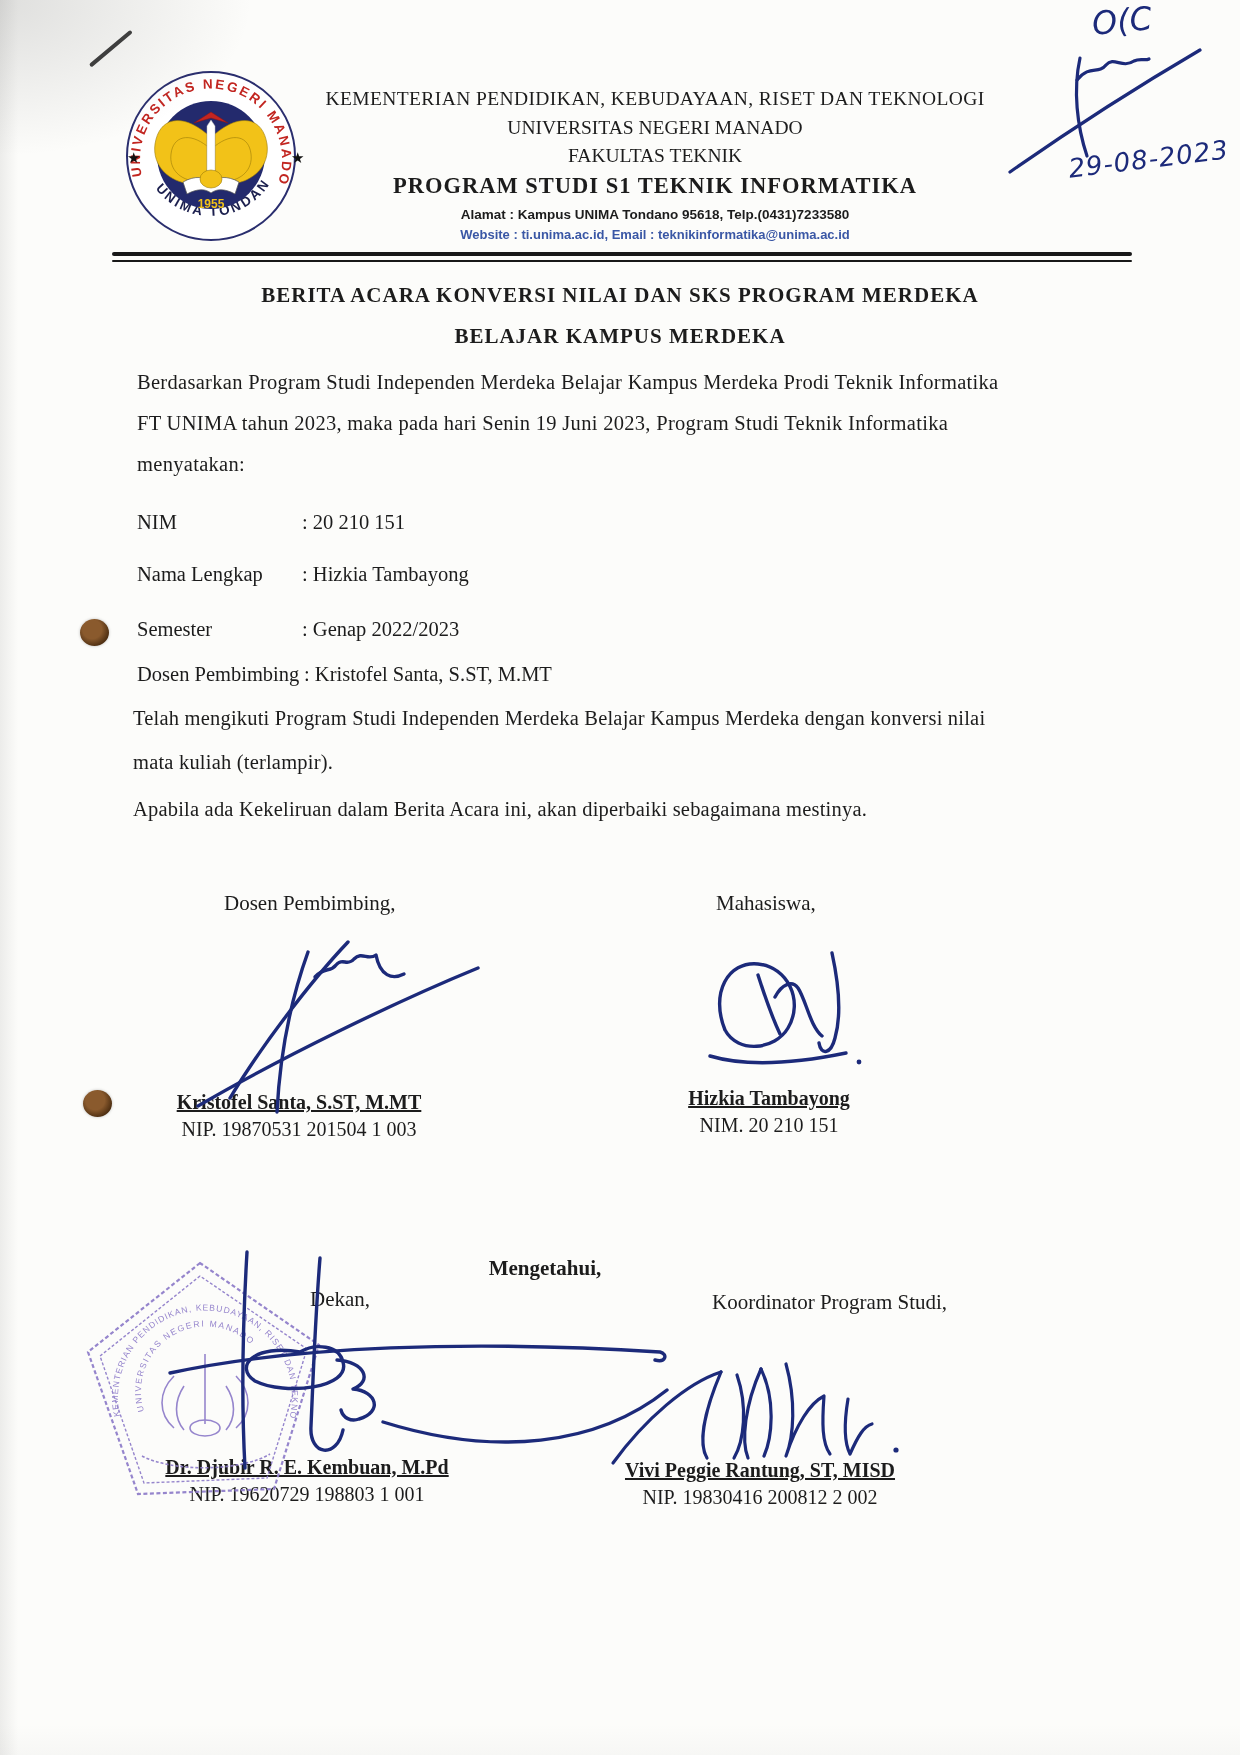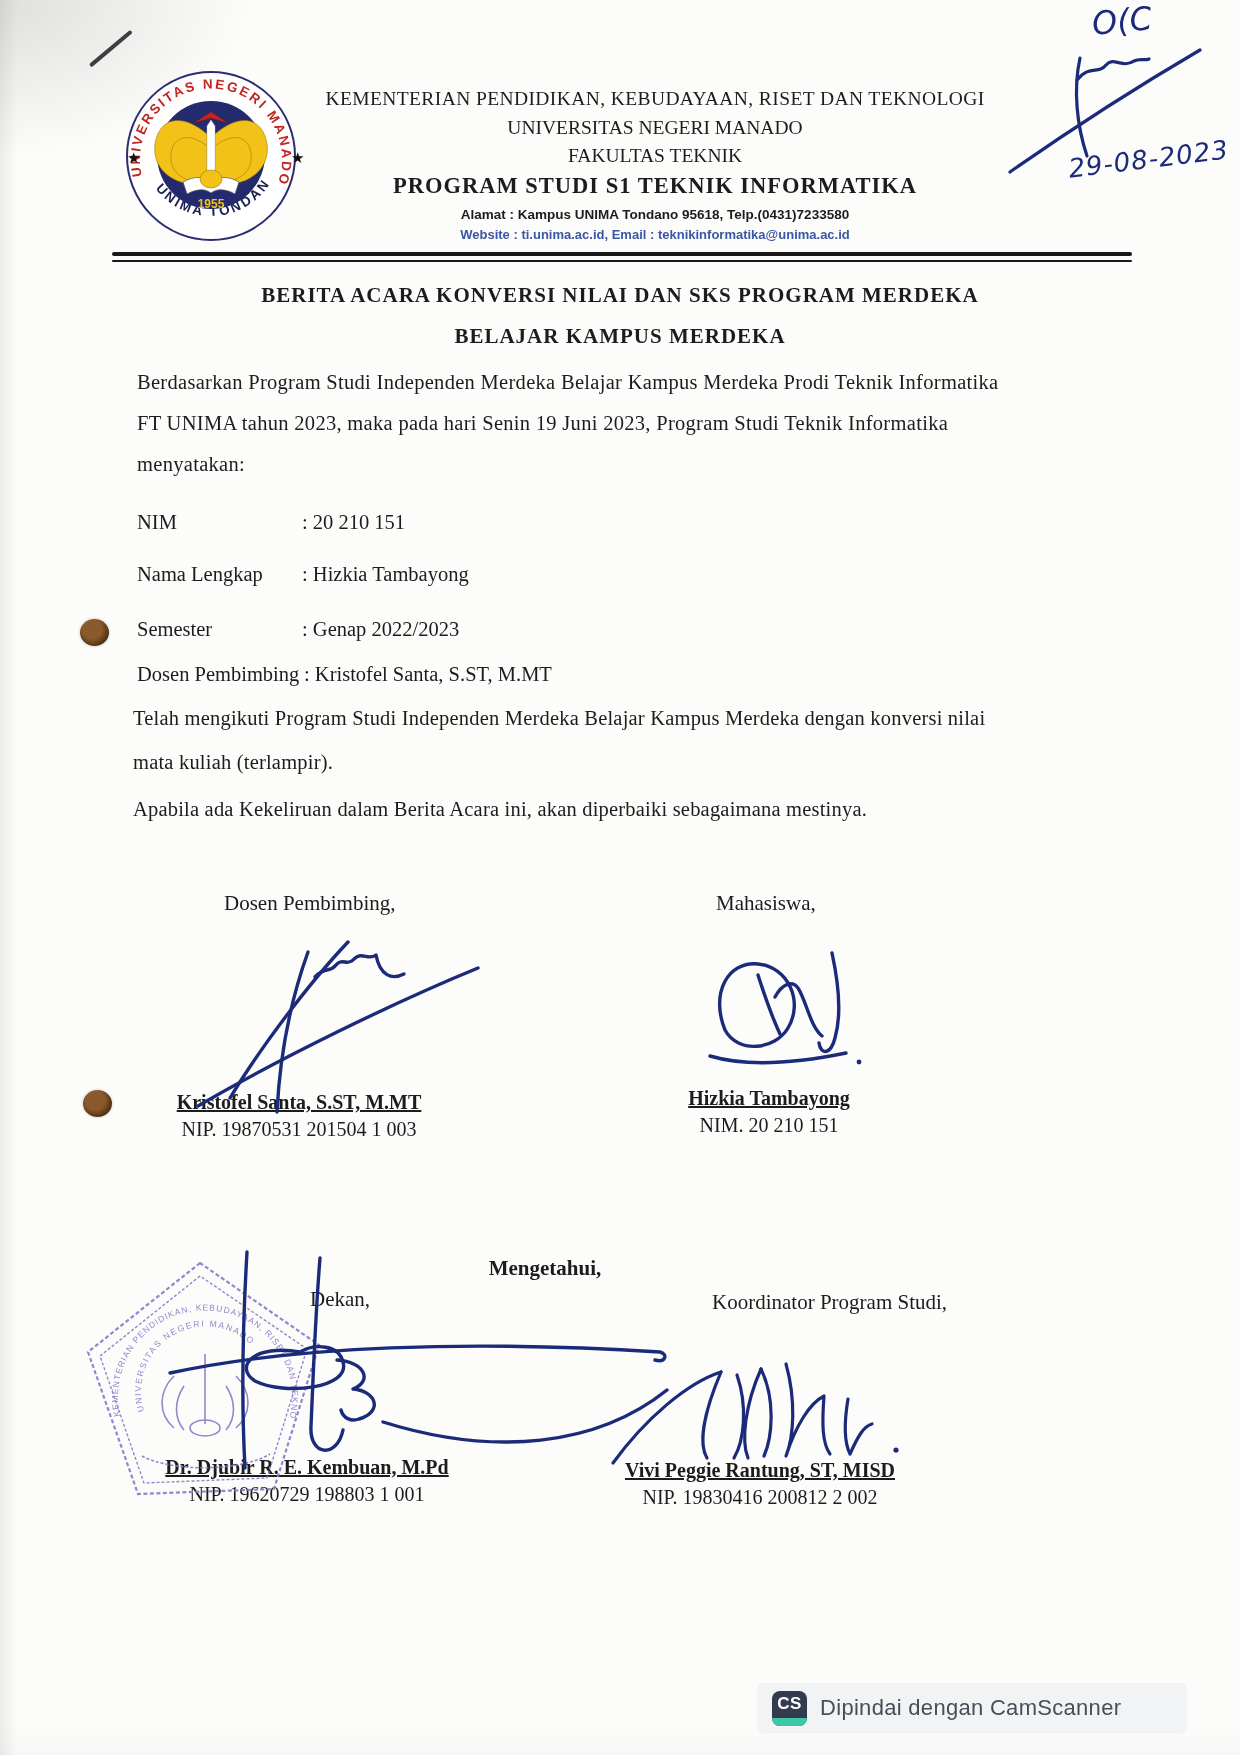--- a/index.html
+++ b/index.html
@@ -262,21 +262,14 @@
   <div class="hand nowrap" style="left:1092px;top:2px;font-size:32px;transform:rotate(-6deg);">O(C</div>
   <div class="hand nowrap" style="left:1068px;top:144px;font-size:26px;transform:rotate(-7deg);letter-spacing:1px;">29-08-2023</div>
   <svg class="abs" style="left:990px;top:30px;z-index:30;" width="245" height="150" viewBox="0 0 245 150">
     <g class="ink" stroke-width="3.2">
       <path d="M 20,142 C 80,100 152,54 210,20"></path>
       <path d="M 90,28 C 83,60 87,96 97,126"></path>
       <path d="M 87,50 C 100,34 108,45 116,35 C 124,26 132,39 144,31 C 150,28 155,31 159,29"></path>
     </g>
   </svg>
 
-  <div class="cs-bar">
-    <div class="cs-icon">
-      <span>CS</span>
-      <i></i>
-    </div>
-    <div class="cs-text nowrap">Dipindai dengan CamScanner</div>
-  </div>
 
 </div>
 
 </body></html>

